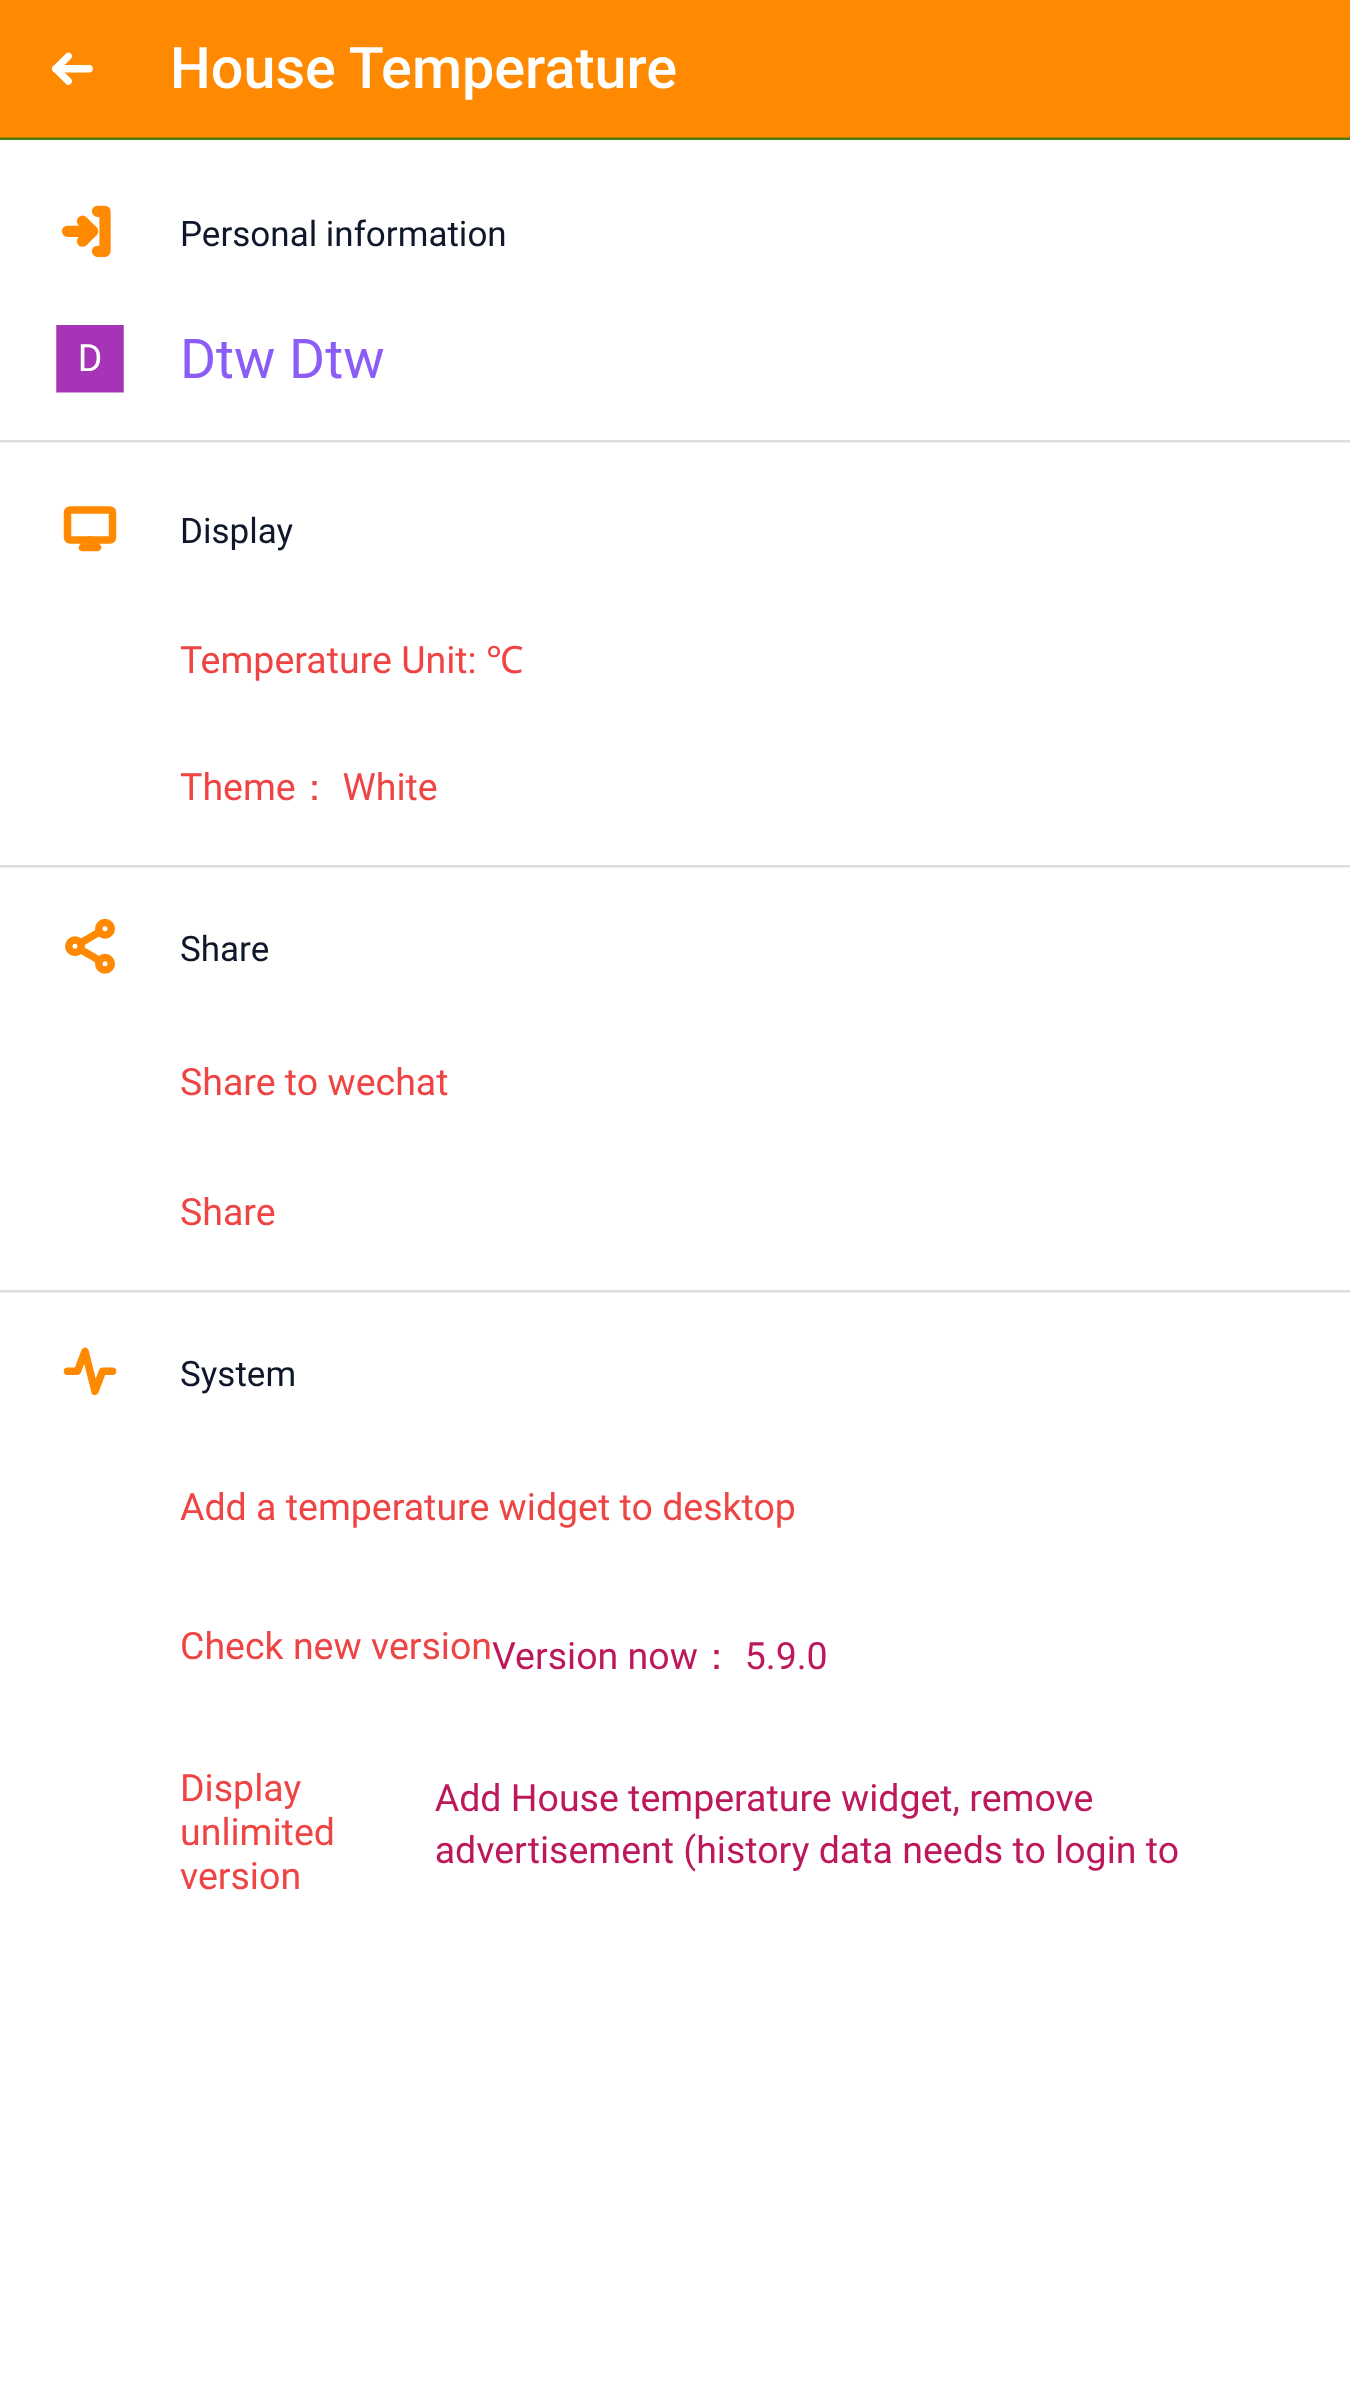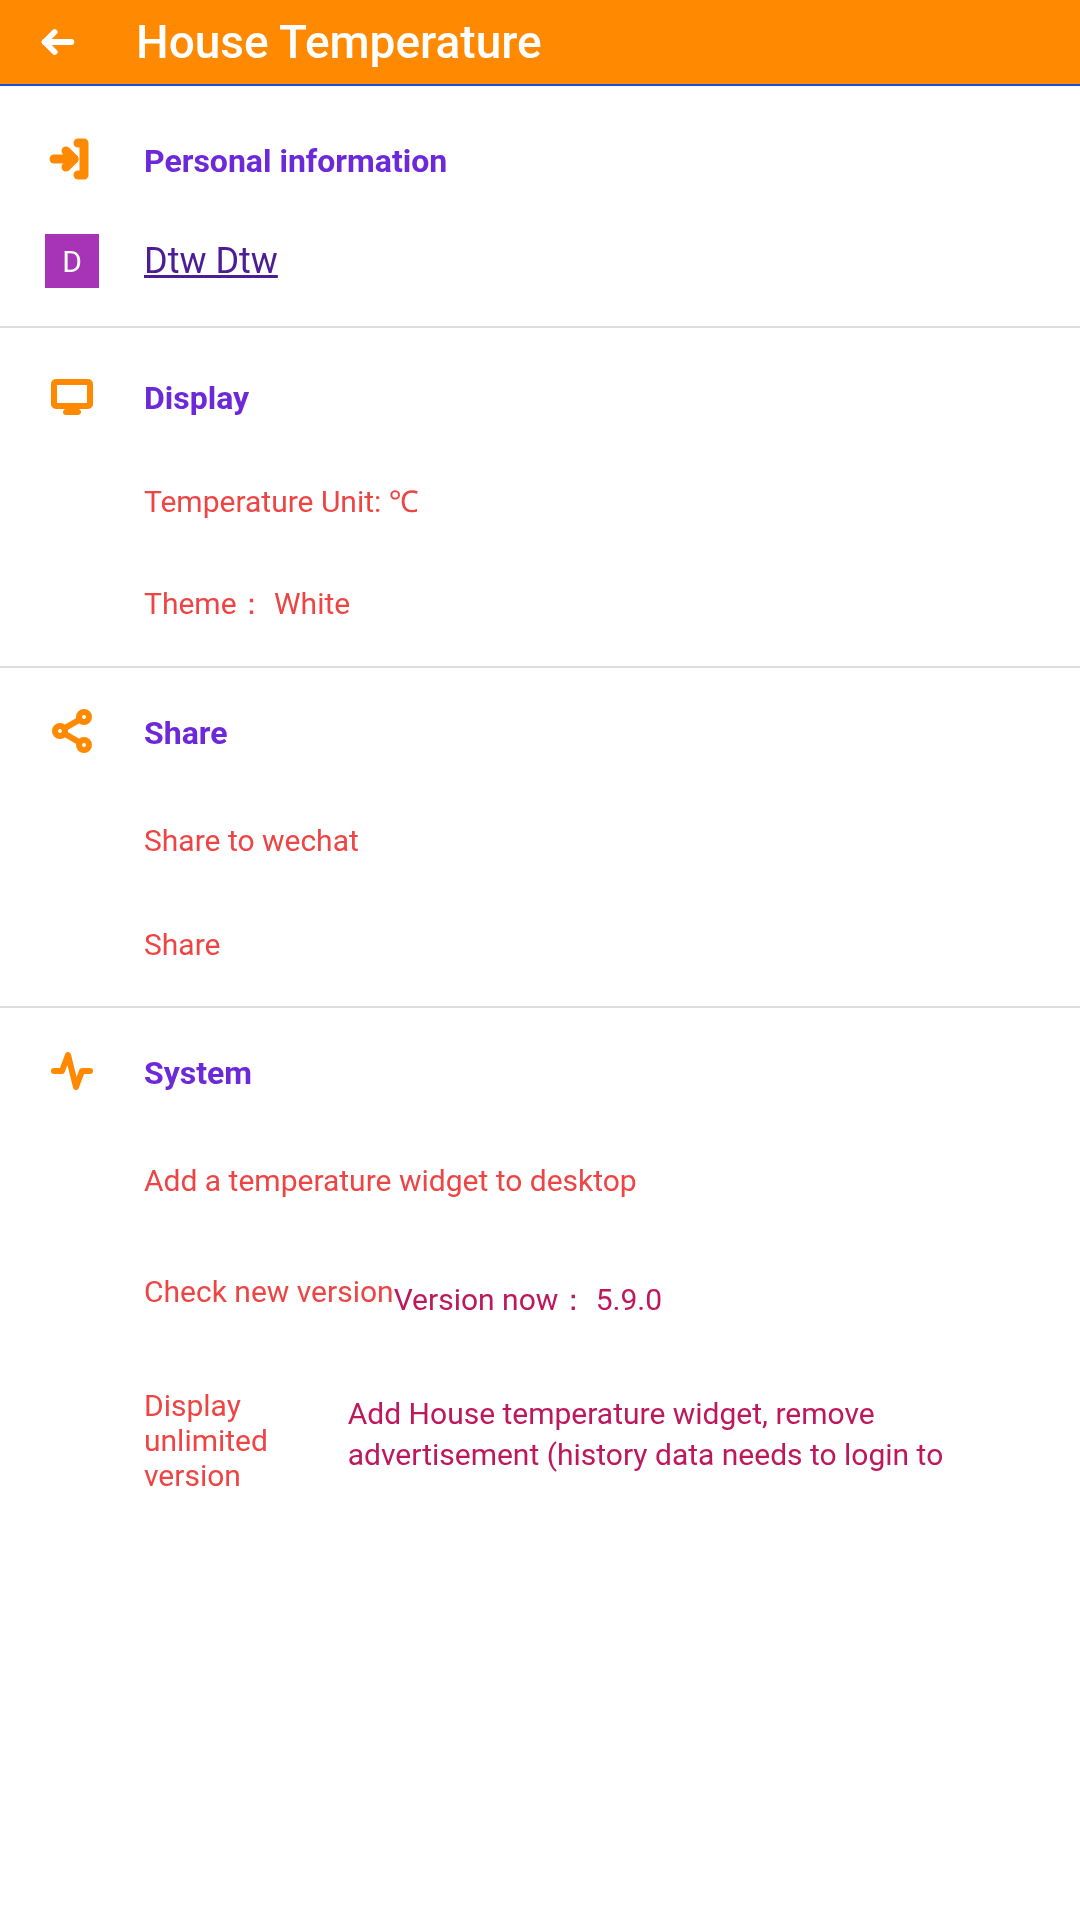--- a/index.html
+++ b/index.html
@@ -1,23 +1,23 @@
 <!DOCTYPE html>
 <html><head>
 <meta charset="utf-8">
 <style>
   * { margin: 0; padding: 0; box-sizing: border-box; }
   html, body { width: 1080px; height: 1920px; font-family: Roboto, "Helvetica Neue", Arial, sans-serif; background: #fff; color: #222; overflow: hidden; }
   .header {
     background: #ff8900;
-    height: 86px;
+    height: 112px;
     display: flex;
     align-items: center;
     padding-left: 30px;
-    border-bottom: 2px solid #1d4ed8;
+    border-bottom: 2px solid #4d7c0f;
   }
   .back-arrow {
     width: 56px; height: 56px;
     display: flex; align-items: center; justify-content: center;
     cursor: pointer;
   }
   .back-arrow svg { width: 40px; height: 40px; fill: none; stroke: #fff; stroke-width: 3.5; stroke-linecap: round; stroke-linejoin: round; }
   .title {
     color: #fff; font-size: 46px; font-weight: 500; margin-left: 50px;
   }
@@ -30,23 +30,23 @@
     justify-content: center;
     align-items: center;
     flex-shrink: 0;
   }
   .sec-header {
     display: flex;
     align-items: center;
     height: 130px;
   }
   .sec-title {
-    color: #6d28d9;
-    font-weight: 700;
-    font-size: 32px;
+    color: #0f172a;
+    font-weight: 400;
+    font-size: 28px;
   }
   .avatar {
     width:54px; height:54px; background:#a734b7;
     display:flex; align-items:center; justify-content:center;
     color:#fff; font-size:30px; font-weight:400;
   }
   .row {
     display:flex; align-items:center;
     min-height: 104px;
   }
@@ -62,21 +62,21 @@
   }
   .row-block {
     display:flex; flex-direction:row; justify-content:center;
     padding: 26px 30px 26px 0;
   }
   .share-icon svg, .display-icon svg, .system-icon svg, .login-icon svg {
     width:48px; height:48px; fill:none; stroke:#ff8900; stroke-width:3; stroke-linecap:round; stroke-linejoin:round;
   }
   .login-icon svg { stroke-width:4.5; }
   .clickable { cursor: pointer; }
-  .username { color:#4c1d95; font-size:36px;text-decoration:underline; }
+  .username { color:#8b5cf6; font-size:44px; }
 </style>
 </head>
 <body>
 
 <div class="header">
   <div class="back-arrow clickable">
     <svg viewBox="0 0 24 24">
         <path d="M20 12H4"></path>
         <path d="M10 18l-6-6 6-6"></path>
       </svg>

